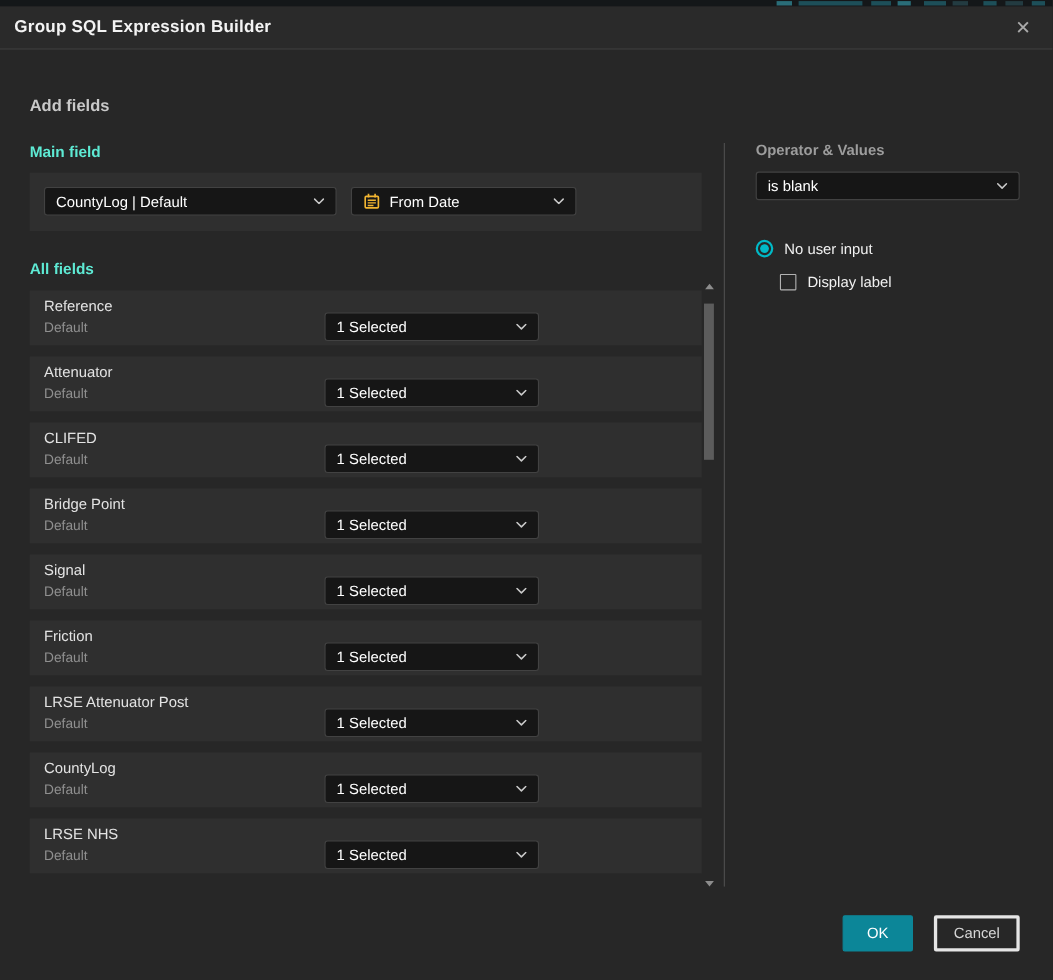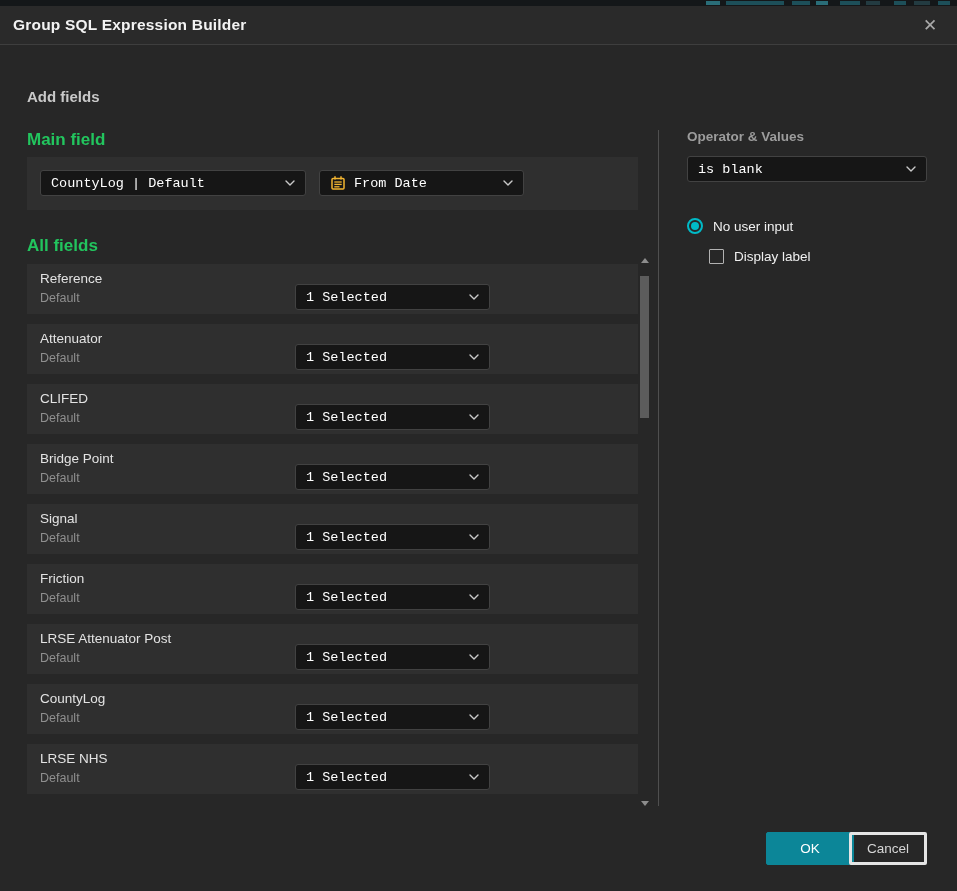--- a/index.html
+++ b/index.html
@@ -35,32 +35,32 @@
   .close-btn {
     margin-left: auto; width: 20px; height: 20px; cursor: pointer;
     display: flex; align-items: center; justify-content: center;
     color: #a9a9a9; font-size: 17px; line-height: 1;
   }
 
   .section-heading {
     position: absolute; left: 27px; font-size: 15px; font-weight: bold; color: #c9c9c9;
   }
   .section-label {
-    position: absolute; left: 27px; font-size: 17px; font-weight: bold; color: #22c55e;
+    position: absolute; left: 27px; font-size: 14px; font-weight: bold; color: #5eead4;
   }
 
   .panel {
     position: absolute; background: #2f2f2f;
   }
 
   .select {
     position: absolute; height: 26px; background: #161616;
     border: 1px solid #424242; border-radius: 3px;
     display: flex; align-items: center; padding: 0 10px;
-    cursor: pointer; color: #ffffff; font-size: 13.5px; font-family: Liberation Mono, monospace;
+    cursor: pointer; color: #ffffff; font-size: 13.5px;
   }
   .select .chev { margin-left: auto; display: flex; align-items: center; }
   .select .chev svg { display: block; }
 
   .cal-icon { display: flex; align-items: center; margin-right: 8px; }
 
   
   .field-row {
     position: absolute; left: 27px; width: 611px; height: 50px;
     background: #2f2f2f;
@@ -118,21 +118,21 @@
   }
   .checkbox-row .clabel { margin-left: 10px; font-size: 13.5px; color: #f0f0f0; }
 
   
   .btn {
     position: absolute; top: 826px; height: 33px;
     display: flex; align-items: center; justify-content: center;
     font-size: 13.5px; border-radius: 2px; cursor: pointer;
     font-family: "Liberation Sans", sans-serif;
   }
-  .btn-ok { left: 766px; width: 88px; background: #0c8698; color: #ffffff; border: 1px solid #0c8698; }
+  .btn-ok { left: 766px; width: 64px; background: #0c8698; color: #ffffff; border: 1px solid #0c8698; }
   .btn-cancel { left: 849px; width: 78px; background: transparent; color: #d6d6d6; border: 3px solid #e5e5e5; }
 </style>
 </head>
 <body>
 
 <div id="screen">
 
   <div class="backdrop-strip">
     <div class="frag" style="left:706px;width:14px;background:#2a6d78"></div>
     <div class="frag" style="left:726px;width:58px;background:#1d4f59"></div>

